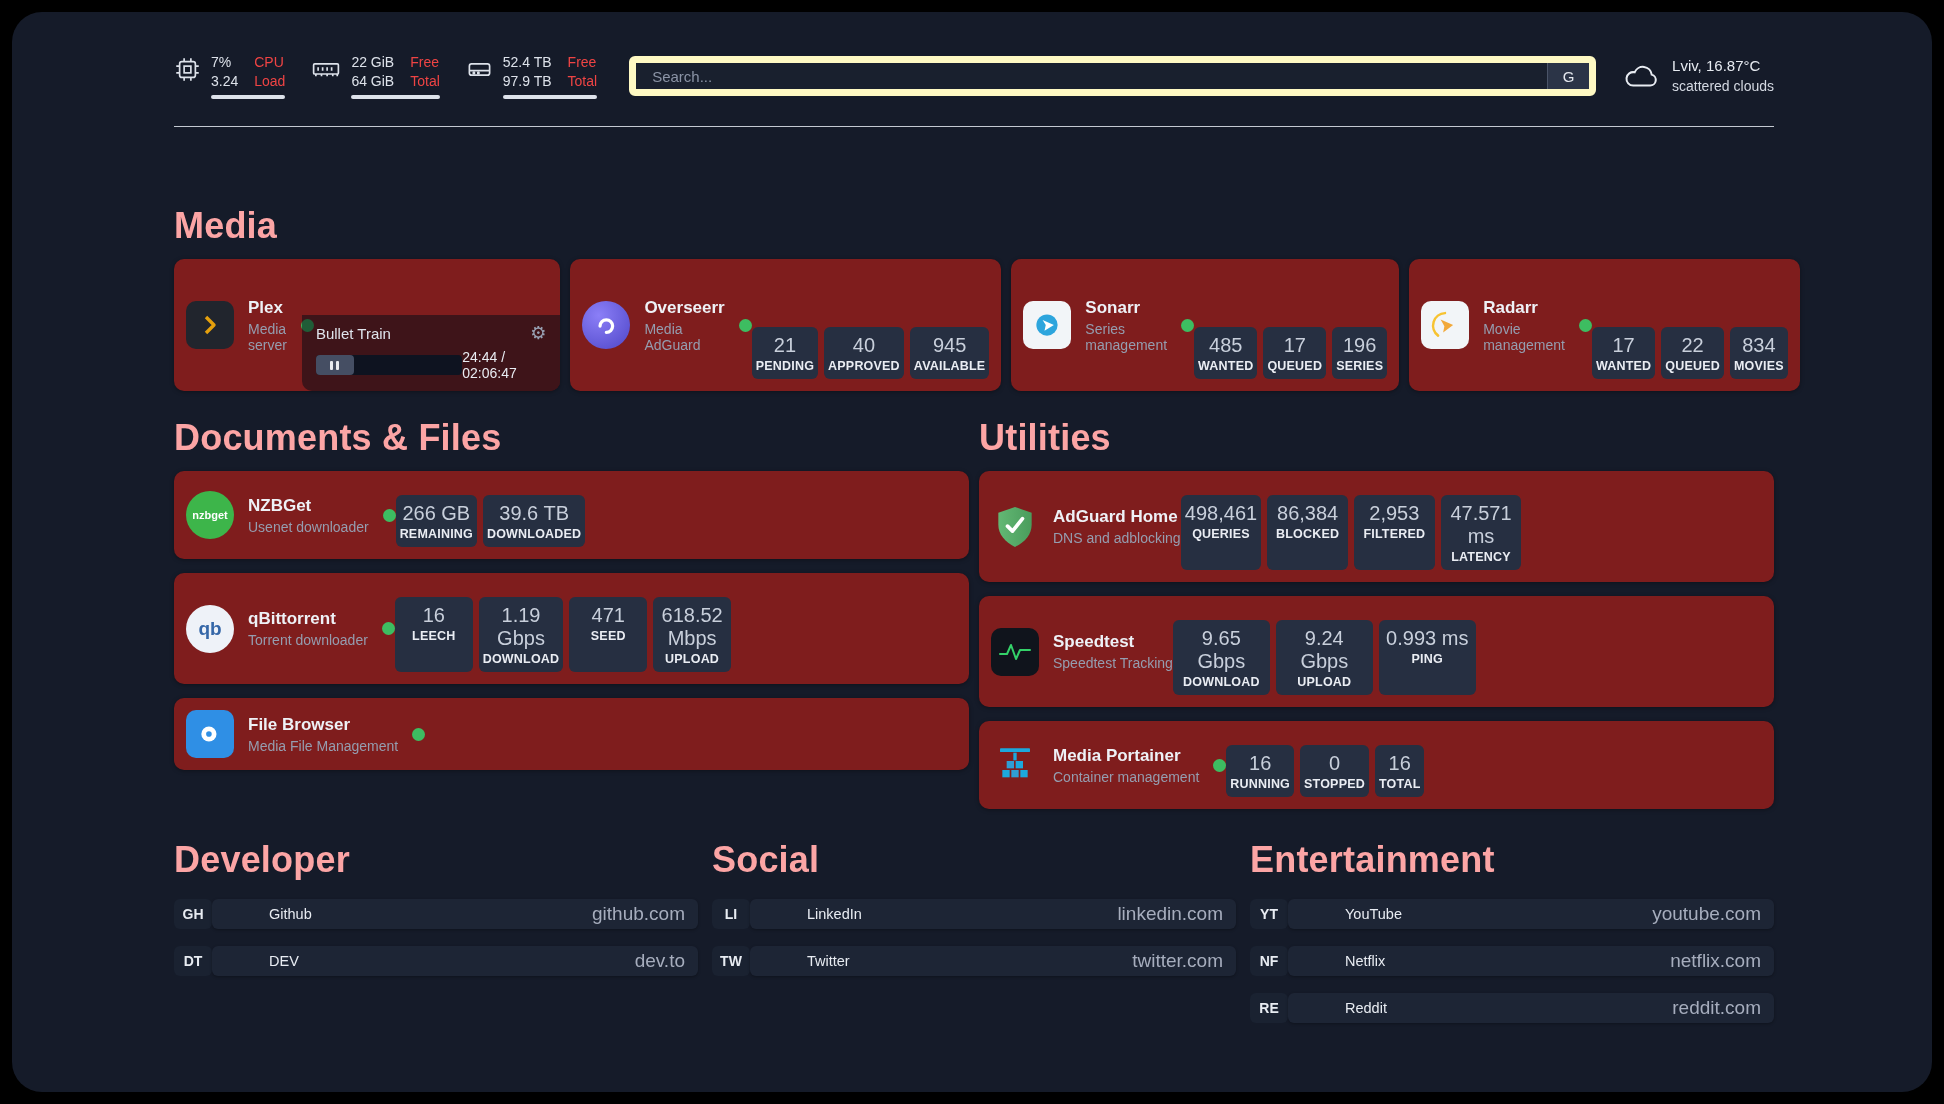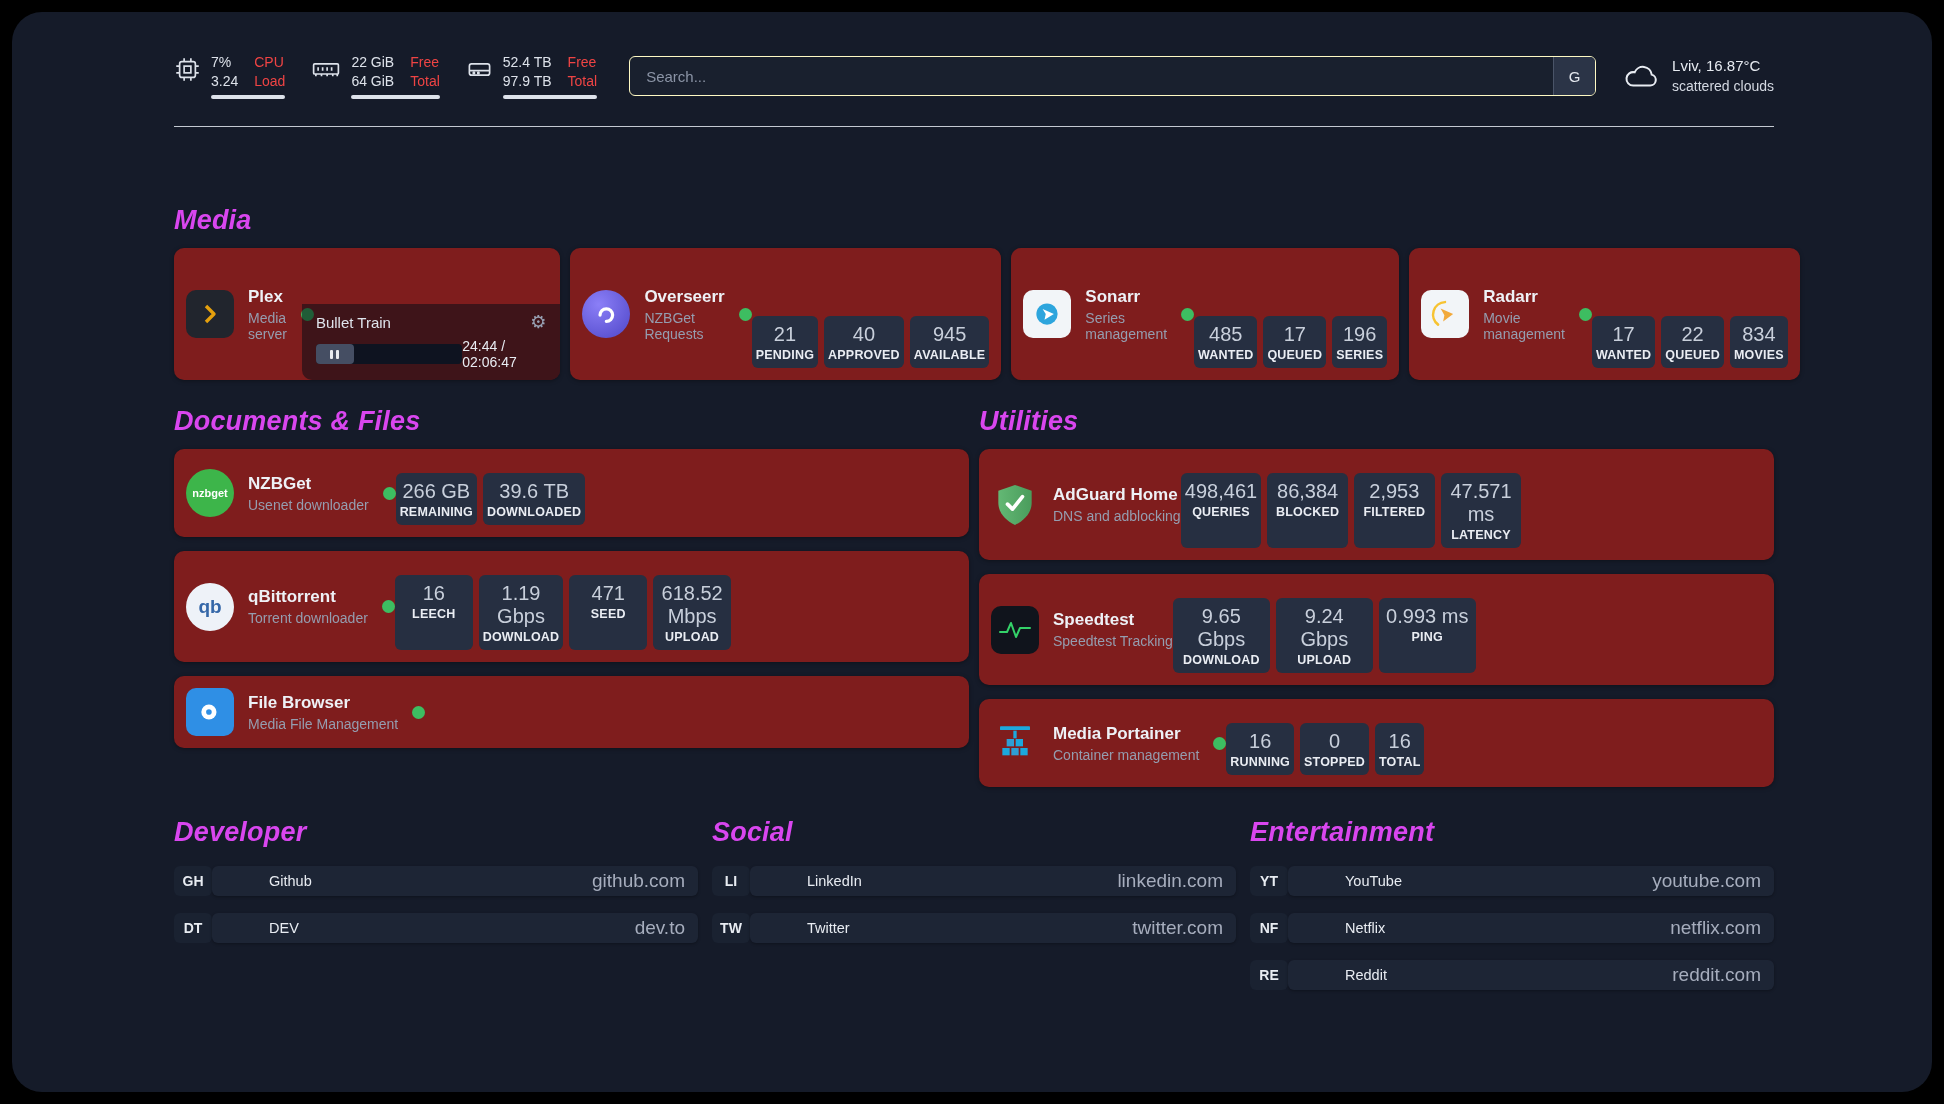--- a/index.html
+++ b/index.html
@@ -12,37 +12,37 @@
   .topbar { display:flex; align-items:center; gap:26px; height:48px; }
   .sys-group { display:flex; align-items:flex-start; gap:10px; }
   .sys-icon { margin-top:3px; display:flex; }
   .sys-body { display:flex; flex-direction:column; }
   .sys-text { display:flex; gap:16px; }
   .sys-nums,.sys-labels { display:flex; flex-direction:column; font-size:14px; line-height:1.3; color:#dde2ea; }
   .sys-labels { color:#ef4444; }
   .sys-bar { height:4px; background:#dde2ea; border-radius:2px; margin-top:5px; }
 
   .searchbar { flex:1; display:flex; align-items:stretch; height:40px; background:#19202e;
-               border:1px solid #fef9c3; border-radius:6px; overflow:hidden; margin-left:6px; }
+               border:7px solid #fef9c3; border-radius:6px; overflow:hidden; margin-left:6px; }
   .search-input { flex:1; background:transparent; border:none; outline:none; color:#dfe3ea;
                   font-size:15px; padding:0 16px; font-family:"Liberation Sans", sans-serif; }
   .search-input::placeholder { color:#8b94a6; }
   .search-engine { width:42px; display:flex; align-items:center; justify-content:center;
                    background:#2b3447; color:#e3e7ee; font-size:15px; border:none;
                    border-left:1px solid #4a5468; cursor:pointer; font-family:"Liberation Sans", sans-serif; }
 
   .weather { display:flex; align-items:center; gap:12px; }
   .weather-text { display:flex; flex-direction:column; line-height:1.35; }
   .weather-line1 { font-size:15px; color:#e7ebf1; }
   .weather-line2 { font-size:14px; color:#d4d9e2; }
 
   .divider { margin-top:26px; border-top:1px solid rgba(226,231,239,.85); }
 
   
-  .section-title { font-size:27px; font-weight:700; color:#d946ef; letter-spacing:.2px;font-style:italic; }
+  .section-title { font-size:36px; font-weight:700; color:#fca5a5; letter-spacing:.2px; }
   .media-title { margin-top:78px; margin-bottom:12px; }
   .media-grid { display:grid; grid-template-columns:repeat(4,1fr); gap:10px; }
 
   .card { background:#7f1d1d; border-radius:10px; padding:12px; box-shadow:0 1px 4px rgba(0,0,0,.35);
           display:flex; flex-direction:row; cursor:pointer; }
   .media-grid .card { min-height:132px; }
   .card-header { display:flex; align-items:center; gap:14px; }
   .app-icon { width:48px; height:48px; flex:0 0 48px; display:flex; align-items:center; justify-content:center; }
   .app-titles { display:flex; flex-direction:column; }
   .app-name { font-size:17px; font-weight:700; color:#eef1f6; }
@@ -218,21 +218,21 @@
 
       <div class="card">
         <div class="card-header">
           <div class="app-icon" style="background:radial-gradient(circle at 35% 30%, #8b7ff7, #4f46c8);border-radius:50%;">
             <svg width="26" height="26" viewBox="0 0 24 24" fill="none" stroke="#ffffff" stroke-width="3" stroke-linecap="round">
               <path d="M6.5 13a5.8 5.8 0 1 1 5.8 5.8"></path>
             </svg>
           </div>
           <div class="app-titles">
             <span class="app-name">Overseerr</span>
-            <span class="app-sub">NZBGet Requests</span>
+            <span class="app-sub">Media AdGuard</span>
           </div>
           <span class="status-dot"></span>
         </div>
         <div class="stats-row">
           <div class="stat">
             <div class="stat-value">21</div>
             <div class="stat-label">PENDING</div>
           </div>
           <div class="stat">
             <div class="stat-value">40</div>

